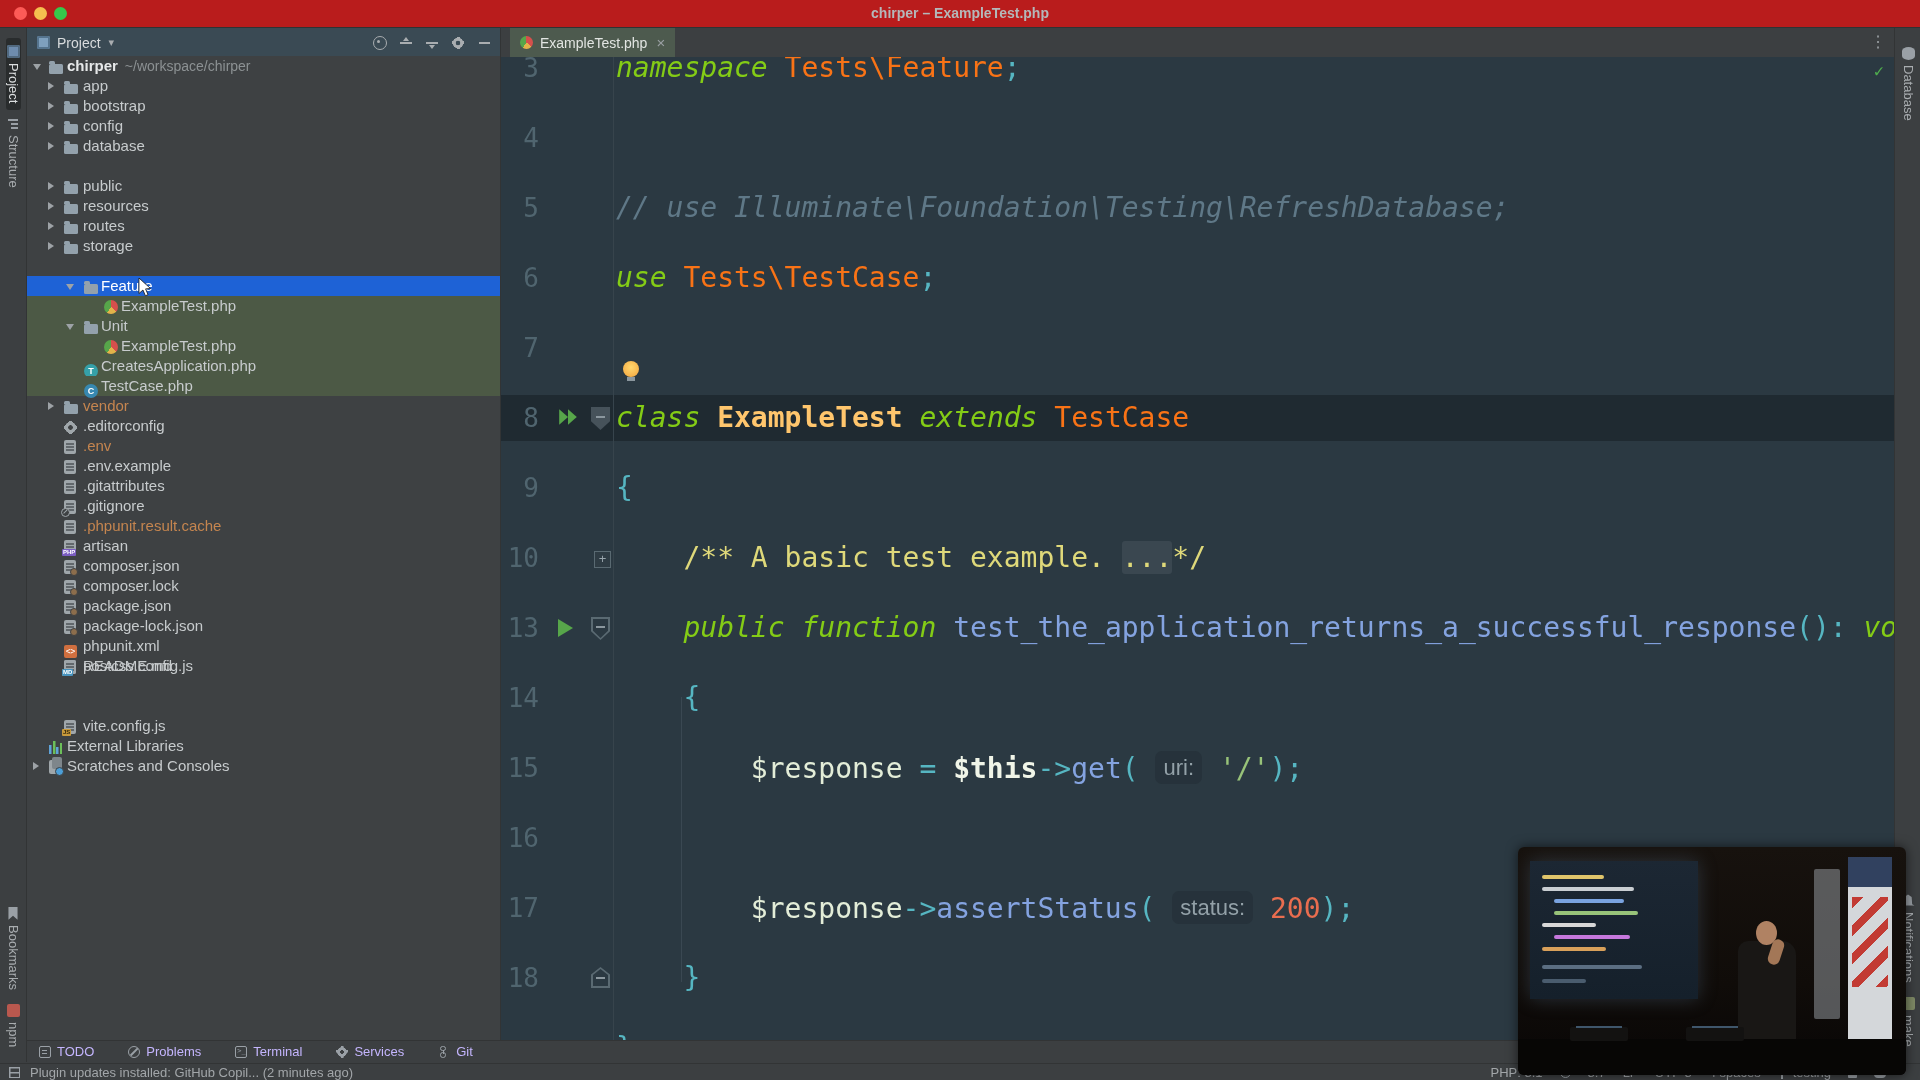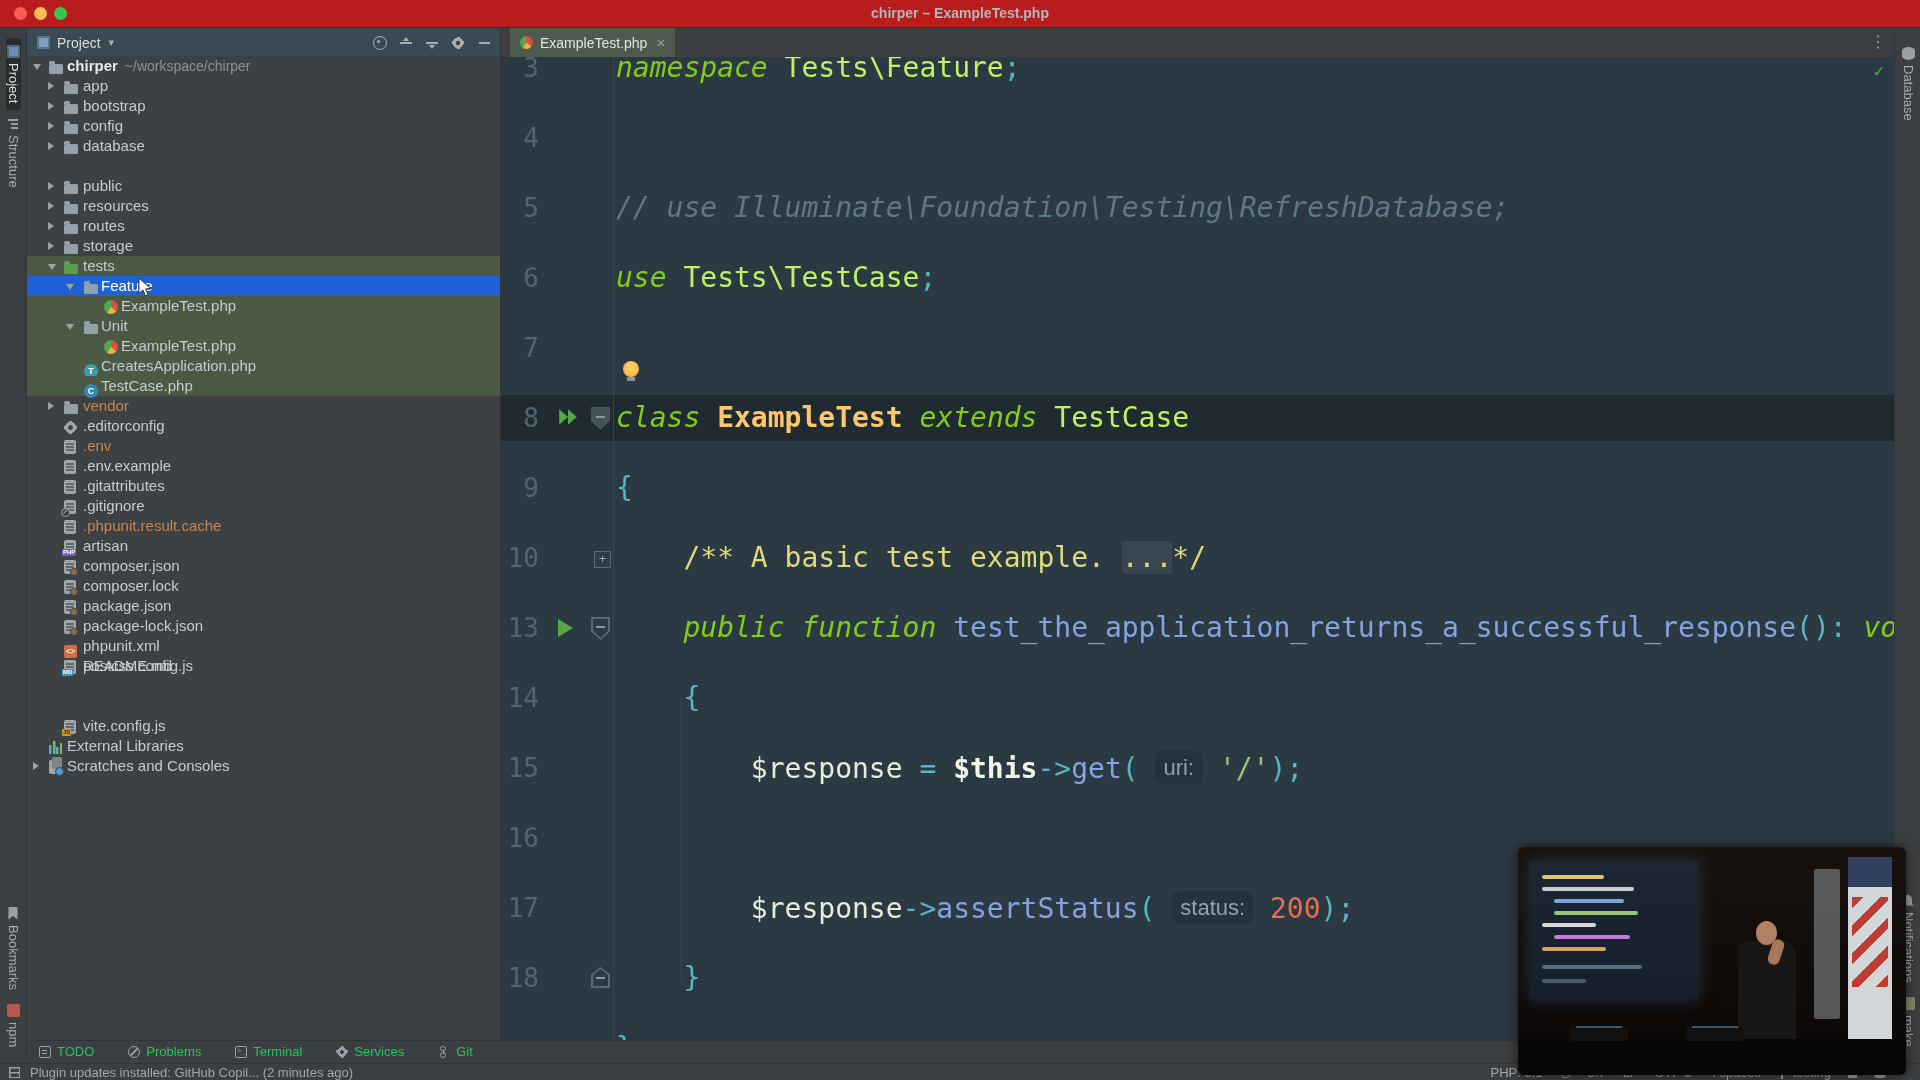--- a/index.html
+++ b/index.html
@@ -114,21 +114,21 @@
   #editor-body{position:absolute;left:501px;top:57px;width:1393px;height:983px;background:#2B3942;overflow:hidden;
      font-family:"DejaVu Sans Mono",monospace;}
   #caret-row{position:absolute;left:0;top:338px;width:1393px;height:46px;background:#1F2A31;}
   #gutter-sep{position:absolute;left:112px;top:0;width:1px;height:983px;background:#37444C;}
   #indent-guide{position:absolute;left:180px;top:640px;width:1px;height:285px;background:#3A4852;}
   .lnum{position:absolute;left:0;width:38px;height:70px;line-height:70px;text-align:right;
      font-size:26px;color:#50656F;}
   .cline{position:absolute;left:115px;height:70px;line-height:70px;font-size:28px;white-space:pre;}
   .tk-kw{color:#84cc16;font-style:italic;}
   .tk-cls{color:#FFC66D;font-weight:bold;}
-  .tk-type{color:#bef264;margin-top:8px;}
+  .tk-type{color:#f97316;margin-top:8px;}
   .tk-plain{color:#DCE5EB;}
   .tk-punc{color:#56B6C2;}
   .tk-cmt{color:#5F7887;font-style:italic;}
   .tk-doc{color:#DFD97A;}
   .tk-fold{color:#DFD97A;background:#3A4750;border-radius:3px;}
   .tk-fn{color:#84A3E0;}
   .tk-var{color:#E3EDD8;}
   .tk-varb{color:#F0F5E8;font-weight:bold;}
   .tk-str{color:#98C379;}
   .tk-num{color:#E96D4F;}
@@ -146,21 +146,21 @@
   .pent-o::after{content:"";position:absolute;left:2px;top:2px;right:2px;bottom:2px;background:#2B3942;clip-path:inherit;}
   .pent .minus{position:absolute;left:5px;top:9px;width:9px;height:2px;background:#8B979E;z-index:2;}
   .g-plus{position:absolute;left:93px;width:15px;height:15px;border:1px solid #5A6A72;background:#2F3C44;
      color:#9AA6AD;font-size:13px;line-height:14px;text-align:center;font-family:"Liberation Sans",sans-serif;}
   .g-bulb{position:absolute;left:122px;width:16px;height:16px;border-radius:50%;background:radial-gradient(circle at 50% 40%,#FFD76E,#F2A33C);}
   .g-bulb::after{content:"";position:absolute;left:4px;bottom:-4px;width:8px;height:4px;background:#8B979E;}
   #insp-check{position:absolute;right:10px;top:4px;color:#4FAE4E;font-size:17px;font-weight:bold;}
 
   
   #toolbar{position:absolute;left:27px;top:1040px;width:1867px;height:22px;background:#3C3F41;border-top:1px solid #323435;
-     display:flex;align-items:center;gap:34px;padding-left:12px;box-sizing:border-box;font-size:13px;color:#22c55e;}
+     display:flex;align-items:center;gap:34px;padding-left:12px;box-sizing:border-box;font-size:13px;color:#c4b5fd;}
   .tb-item{display:flex;align-items:center;gap:6px;}
   .tb-ic{width:12px;height:12px;display:inline-block;position:relative;}
   .ti-todo{border:1.5px solid #9aa0a6;border-radius:2px;box-sizing:border-box;}
   .ti-todo::after{content:"";position:absolute;left:2px;top:3px;width:5px;height:1.5px;background:#9aa0a6;box-shadow:0 3px 0 #9aa0a6;}
   .ti-prob{border:1.5px solid #9aa0a6;border-radius:50%;box-sizing:border-box;}
   .ti-prob::after{content:"";position:absolute;left:-0.5px;top:4px;width:10px;height:1.5px;background:#9aa0a6;transform:rotate(-45deg);}
   .ti-term{border:1.5px solid #9aa0a6;border-radius:2px;box-sizing:border-box;}
   .ti-term::after{content:">_";position:absolute;left:1px;top:0px;font-size:7px;color:#9aa0a6;font-family:"DejaVu Sans Mono",monospace;}
   .ti-serv{background:
       radial-gradient(circle,#3C3F41 0 1.6px,#9aa0a6 2px 4.6px,transparent 5px),
@@ -323,25 +323,20 @@
       </div>
       <div class="row" style="top: 160px;">
         <span class="chev closed" style="left: 21px;"></span>
         <span class="titem" style="left: 37px;"><span class="fi i-folder"></span></span>
         <span class="lblwrap" style="left: 56px;"><span class="lbl">routes</span></span>
       </div>
       <div class="row" style="top: 180px;">
         <span class="chev closed" style="left: 21px;"></span>
         <span class="titem" style="left: 37px;"><span class="fi i-folder"></span></span>
         <span class="lblwrap" style="left: 56px;"><span class="lbl">storage</span></span>
-      </div>
-      <div class="row grn" style="top: 200px;">
-        <span class="chev open" style="left: 21px;"></span>
-        <span class="titem" style="left: 37px;"><span class="fi i-folder green"></span></span>
-        <span class="lblwrap" style="left: 56px;"><span class="lbl">tests</span></span>
       </div>
       <div class="row sel" style="top: 220px;">
         <span class="chev open" style="left: 39px;"></span>
         <span class="titem" style="left: 57px;"><span class="fi i-folder"></span></span>
         <span class="lblwrap" style="left: 74px;"><span class="lbl">Feature</span></span>
         <svg width="15" height="20" viewBox="0 0 12 18" class="cursor-arrow" style="left: 110px; top: 2px;">
           <path d="M1 0 L1 14 L4.6 10.8 L6.8 16 L9.2 15 L7 9.8 L11.5 9.5 Z" fill="#fff" stroke="#222" stroke-width="0.8"></path>
         </svg>
       </div>
       <div class="row grn" style="top: 240px;">

